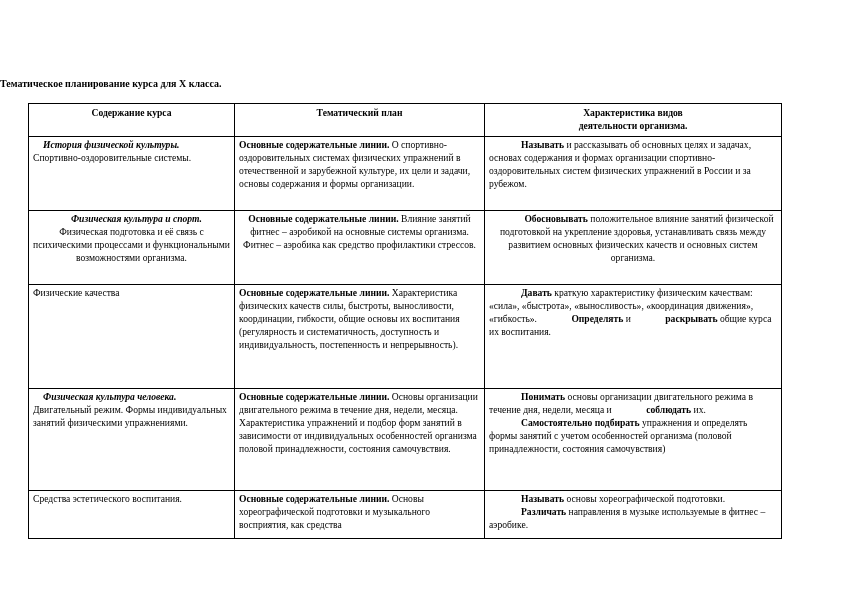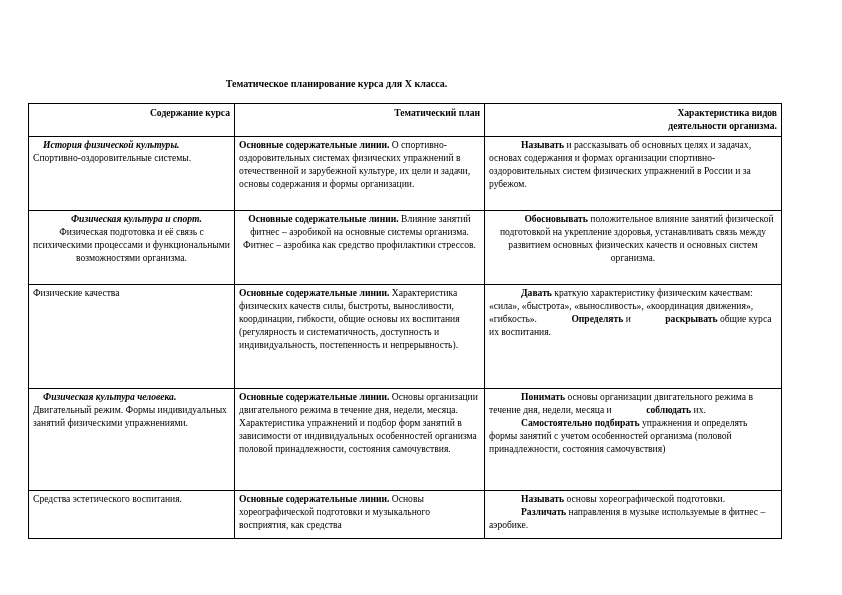--- a/index.html
+++ b/index.html
@@ -1,23 +1,23 @@
 <!DOCTYPE html>
 <html><head>
 <meta charset="utf-8">
 <style>
   html, body { margin: 0; padding: 0; background: #ffffff; }
   body { width: 842px; height: 595px; position: relative; overflow: hidden;
          font-family: "Liberation Serif", "DejaVu Serif", serif; color: #000; }
-  .title { position: absolute; top: 78px; left: 0; width: 673px; text-align: center;
+  .title { position: absolute; top: 78px; left: 0; width: 673px; 
            font-size: 10px; font-weight: bold; }
   table.plan { position: absolute; left: 28px; top: 103px; width: 753px;
                border-collapse: collapse; table-layout: fixed; font-size: 9.6px; line-height: 13px; }
   table.plan td, table.plan th { border: 1px solid #000; vertical-align: top; padding: 1px 4px 2px 4px; }
-  table.plan th { font-weight: bold; text-align: right; vertical-align: top; height: 28px; padding-top: 2px; }
+  table.plan th { font-weight: bold; text-align: center; vertical-align: top; height: 28px; padding-top: 2px; }
   .col1 { width: 206px; } .col2 { width: 250px; } .col3 { width: 297px; }
   .section td { text-align: center; font-weight: bold; height: 12px; padding: 0 4px; line-height: 13px; }
   .heavy-top td { border-top: 2px solid #000; }
   .topic { font-weight: bold; font-style: italic; margin-left: 10px; }
   .lead { font-weight: bold; }
   .verb { font-weight: bold; margin-left: 32px; }
   .r1 td { height: 70px; } .r2 td { height: 70px; text-align: center; } .r3 td { height: 100px; }
   .r4 td { height: 98px; } .r5 td { height: 44px; }
   .line { display: block; }
 </style>

